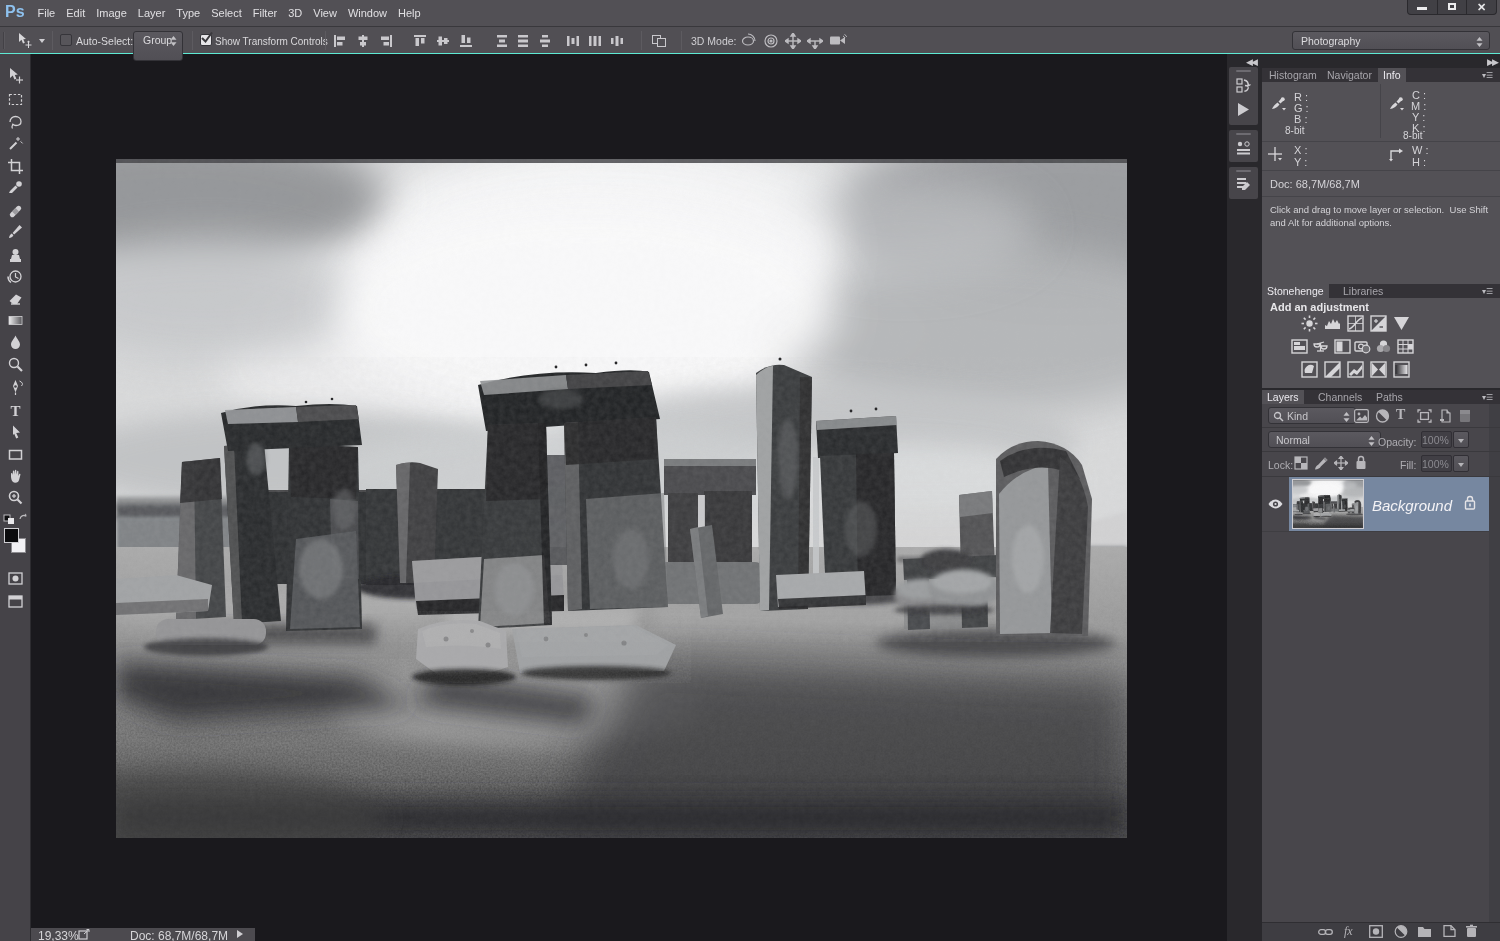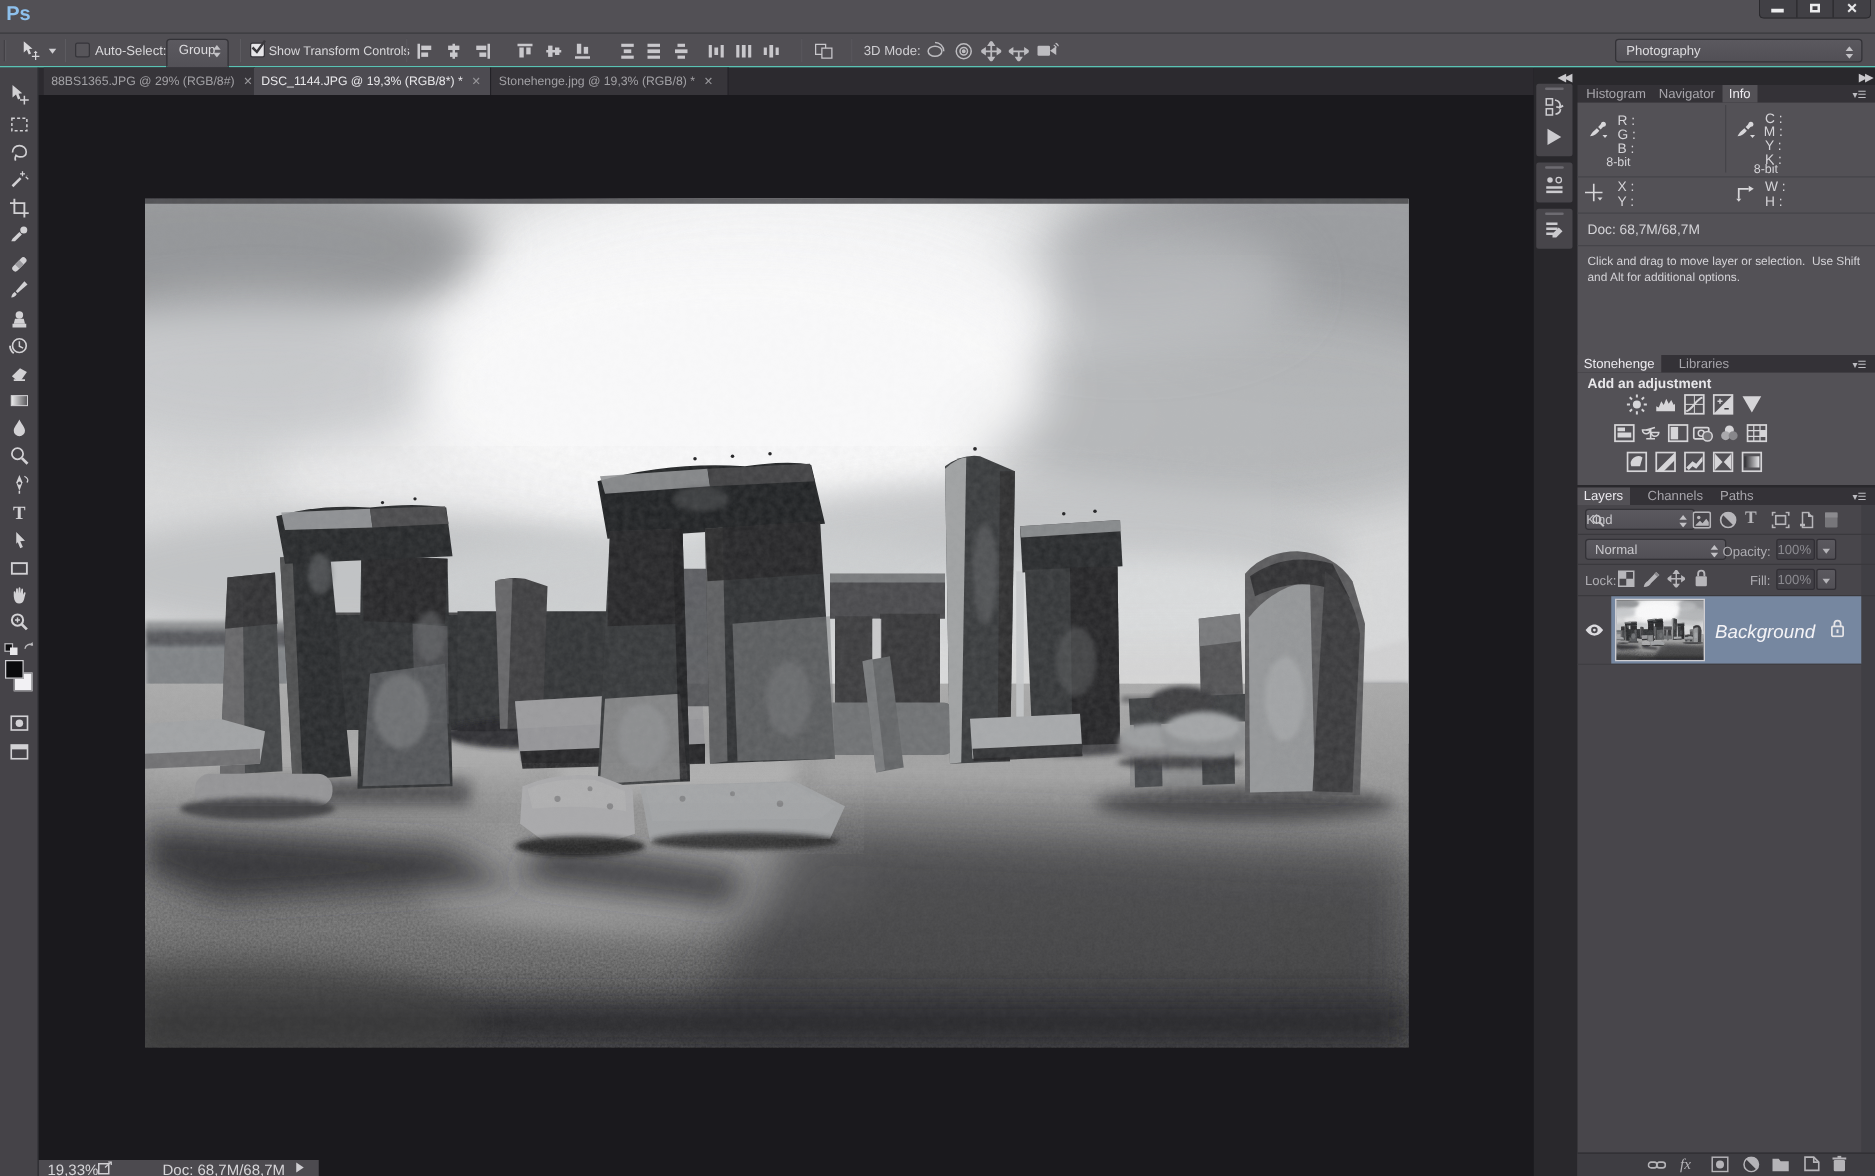--- a/index.html
+++ b/index.html
@@ -43,20 +43,33 @@
 .pmenu{position:absolute;width:16px;height:9px;color:#bdbcc1;font-size:8px;line-height:9px;}
 .itext{position:absolute;font-size:11px;color:#d4d3d7;white-space:nowrap;}
 .divh{position:absolute;left:1262px;width:238px;height:1px;background:#454449;}
 </style>
 </head>
 <body>
 <div id="app">
 
 <div id="menubar">
  <div id="pslogo">Ps</div>
+ <div id="menus">
+        <span>File</span>
+        <span>Edit</span>
+        <span>Image</span>
+        <span>Layer</span>
+        <span>Type</span>
+        <span>Select</span>
+        <span>Filter</span>
+        <span>3D</span>
+        <span>View</span>
+        <span>Window</span>
+        <span>Help</span>
+      </div>
  <div id="winbtns">
         <div>
           <span style="display:block;margin:7px auto 0;width:10px;height:2.5px;background:#ececee;"></span>
         </div>
         <div>
           <span style="display:block;margin:3px auto 0;width:8px;height:7px;border:2px solid #ececee;"></span>
         </div>
         <div style="font-size:11px;line-height:14px;">✕</div>
       </div>
 </div>
@@ -181,25 +194,20 @@
         <rect x="1" y="2.5" width="10" height="8" rx="1"></rect>
         <path d="M11,6.5 L16,3 L16,10 Z"></path>
         <path d="M14,2 a4,4 0 0 1 2,2 M15.5,0.5 a6,6 0 0 1 2.4,2.4" stroke="#bdbcc0" fill="none"></path>
       </svg>
  <div class="dropbtn" style="left:1292px;top:4px;width:198px;height:19px;line-height:18px;padding-left:8px;">Photography<svg style="position:absolute;right:6px;top:5px;" width="7" height="10" viewBox="0 0 7 10">
           <path d="M3.5,0 L6.5,3.8 H0.5 Z" fill="#c2c1c5"></path>
           <path d="M3.5,10 L6.5,6.2 H0.5 Z" fill="#c2c1c5"></path>
         </svg></div>
 </div>
 
-<div id="tabbar">
- <div class="doctab" style="left:4px;width:169px;">88BS1365.JPG @ 29% (RGB/8#)<span class="x">✕</span></div>
- <div class="doctab active" style="left:172px;width:190px;">DSC_1144.JPG @ 19,3% (RGB/8*) *<span class="x">✕</span></div>
- <div class="doctab" style="left:362px;width:190px;">Stonehenge.jpg @ 19,3% (RGB/8) *<span class="x">✕</span></div>
-</div>
 <div class="abs" style="left:2px;top:55px;color:#cfced2;font-size:9px;letter-spacing:-2px;">▶▶</div>
 <div class="abs" style="left:4px;top:63px;width:24px;height:13px;background:#47454a;border-radius:2px 2px 0 0;">
       <div style="margin:3px auto 0;width:14px;height:2px;background:#6d6b71;"></div>
     </div>
 
 <div id="toolbar">
  <svg class="tool" style="top:13px;" viewBox="0 0 17 17">
         <path d="M3,1 L3,11 L5.8,8.6 L7.4,12.6 L9.4,11.8 L7.8,7.9 L10.8,7.6 Z" fill="#d2d1d4"></path>
         <g stroke="#d2d1d4" stroke-width="1.2">
           <line x1="12.5" y1="9.5" x2="12.5" y2="16.5"></line>
@@ -727,21 +735,21 @@
 <div class="ptab" style="left:1371px;top:390px;">Paths</div>
 <div class="pmenu" style="left:1482px;top:393px;">▾☰</div>
 <div class="abs" style="left:1262px;top:404px;width:238px;height:537px;background:#48464b;"></div>
 <div class="abs" style="left:1489px;top:404px;width:11px;height:518px;background:#403f44;"></div>
 
 <div class="dropbtn" style="left:1268px;top:407px;width:88px;height:17px;line-height:16px;">
  <svg class="abs" style="left:4px;top:3px;" width="11" height="11" viewBox="0 0 11 11">
         <circle cx="4.5" cy="4.5" r="3" fill="none" stroke="#c6c5c9" stroke-width="1.3"></circle>
         <line x1="7" y1="7" x2="10" y2="10" stroke="#c6c5c9" stroke-width="1.5"></line>
       </svg>
- <span style="color:#c6c5c9;">Kind</span><svg style="position:absolute;right:5px;top:4px;" width="7" height="10" viewBox="0 0 7 10">
+ <span style="margin-left:18px;color:#c6c5c9;">Kind</span><svg style="position:absolute;right:5px;top:4px;" width="7" height="10" viewBox="0 0 7 10">
         <path d="M3.5,0 L6.5,3.8 H0.5 Z" fill="#c2c1c5"></path>
         <path d="M3.5,10 L6.5,6.2 H0.5 Z" fill="#c2c1c5"></path>
       </svg>
 </div>
 <svg class="abs" style="left:1354px;top:409px;" width="15" height="14" viewBox="0 0 15 14">
       <rect x="0.7" y="0.7" width="13.6" height="12.6" rx="1.5" fill="none" stroke="#b7b6ba" stroke-width="1.3"></rect>
       <circle cx="5" cy="5" r="1.4" fill="#b7b6ba"></circle>
       <path d="M2.5,11 L6,7.5 L8,9.5 L11,6 L13,8.5 L13,11.5 L2.5,11.5 Z" fill="#b7b6ba"></path>
     </svg>
 <svg class="abs" style="left:1375px;top:409px;" width="15" height="14" viewBox="0 0 15 14">

